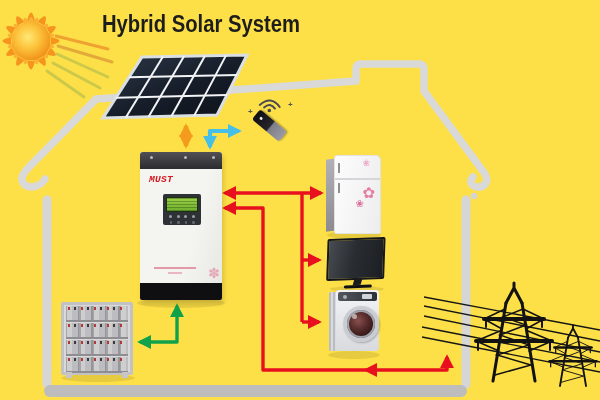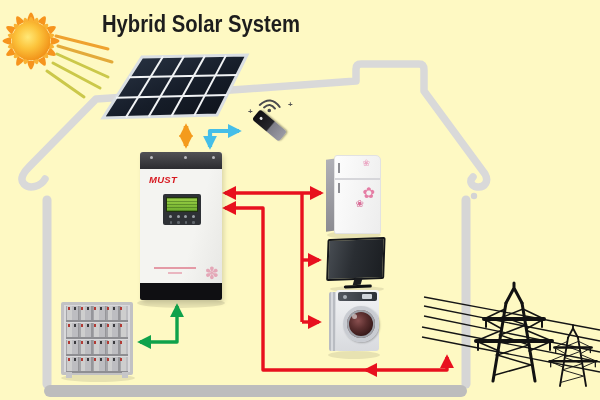--- a/index.html
+++ b/index.html
@@ -1,26 +1,26 @@
 <!DOCTYPE html>
 <html><head>
 <meta charset="utf-8">
 <style>
   html,body{margin:0;padding:0;background:#fff;}
-  .canvas{position:relative;width:600px;height:400px;background:#fef9c3;overflow:hidden;
+  .canvas{position:relative;width:600px;height:400px;background:#fde047;overflow:hidden;
           font-family:"Liberation Sans", sans-serif;}
   
   .title{position:absolute;left:102px;top:11px;font-size:23px;font-weight:bold;color:#1d1d1d;
          transform:scaleX(.88);transform-origin:left top;white-space:nowrap;}
   
   svg.scene{position:absolute;left:0;top:0;}
   
   .inverter{position:absolute;left:140px;top:152px;width:82px;height:148px;
             background:linear-gradient(105deg,#f4f4f1 62%,#e6e6e3);border-radius:3px;
-            box-shadow:2px 3px 5px rgba(0,0,0,.14);}
+            box-shadow:2px 3px 5px rgba(0,0,0,.14);font-family:Liberation Mono, monospace;}
   .inv-top{position:absolute;left:0;top:0;width:100%;height:17px;border-radius:3px 3px 0 0;
            background:linear-gradient(#515155,#2c2c30);}
   .screw{position:absolute;top:4px;width:3px;height:3px;border-radius:50%;background:#b9b9bd;}
   .inv-logo{position:absolute;left:9px;top:22px;color:#d71920;font-weight:bold;font-style:italic;
             font-size:9.5px;letter-spacing:.3px;}
   .inv-display{position:absolute;left:23px;top:42px;width:38px;height:31px;background:#2e3136;
                border-radius:2px;}
   .inv-screen{margin:3px auto 0;width:30px;height:13px;border:1px solid #20300f;
               background:linear-gradient(#9bd046,#6fae2e);
               background-blend-mode:normal;}

